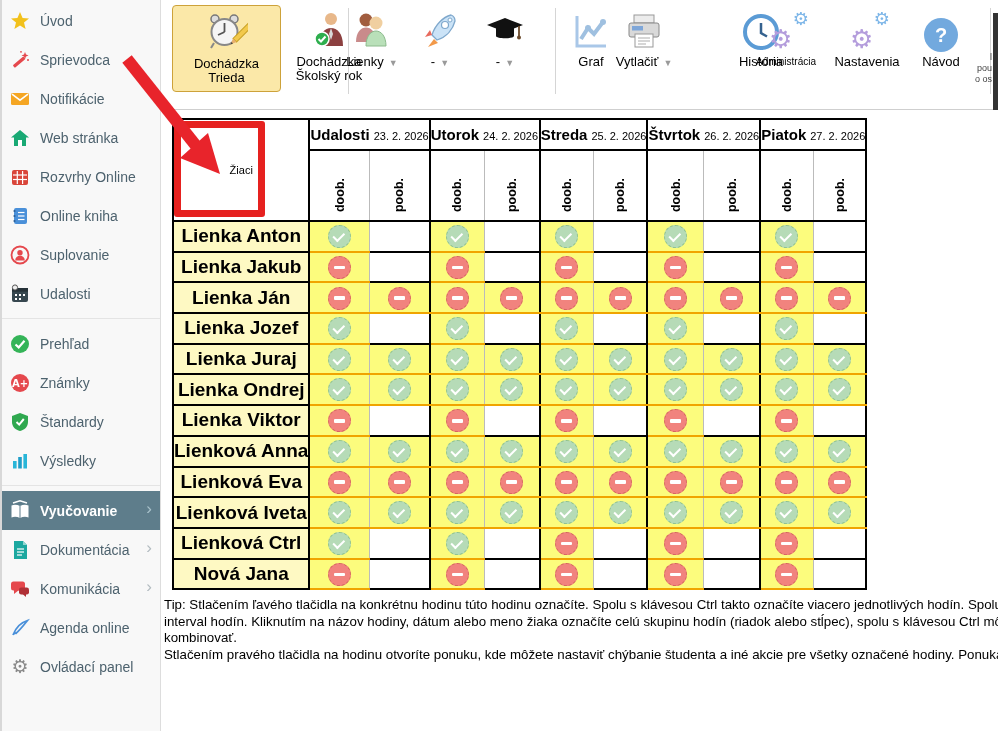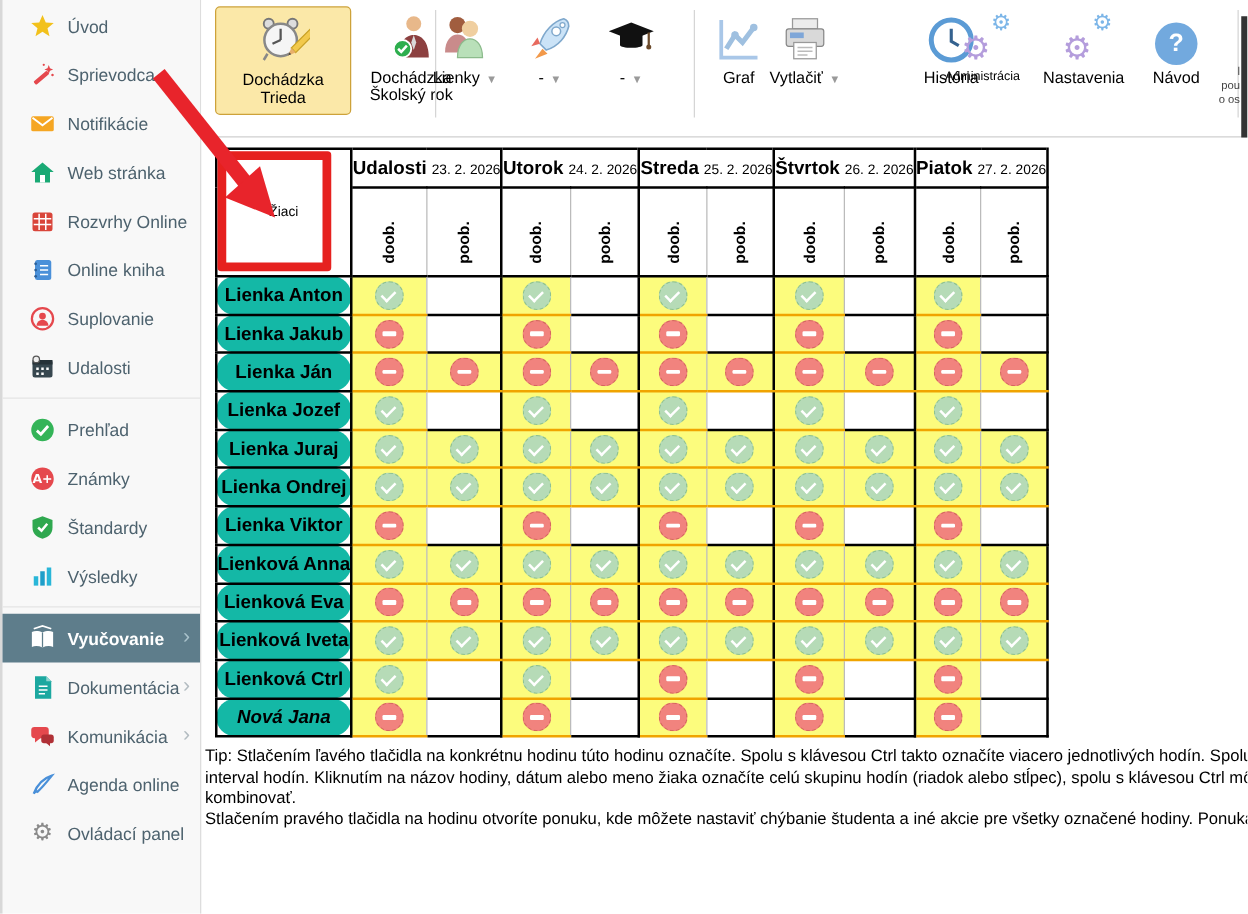--- a/index.html
+++ b/index.html
@@ -2,21 +2,21 @@
 <html><head>
 <meta charset="utf-8">
 <style>
   html,body{margin:0;padding:0;}
   body{width:998px;height:731px;overflow:hidden;position:relative;background:#fff;
        font-family:"Liberation Sans",sans-serif;color:#000;}
 
   
   .sidebar{position:absolute;left:0;top:0;width:161px;height:731px;background:#f8f8f8;
            border-left:2px solid #d8d8d8;border-right:1px solid #ddd;box-sizing:border-box;}
-  .side-item{height:39px;display:flex;align-items:center;padding-left:21px;cursor:pointer;position:relative;}
+  .side-item{height:39px;display:flex;align-items:center;padding-left:7px;cursor:pointer;position:relative;}
   .side-item .sicon{width:22px;height:22px;display:flex;align-items:center;justify-content:center;margin-right:9px;flex:0 0 22px;}
   .side-item .slabel{font-size:14px;color:#4d626e;white-space:nowrap;}
   .side-item.selected{background:#5e7d8b;}
   .side-item.selected .slabel{color:#fff;font-weight:bold;}
   .side-item .chev{position:absolute;right:8px;top:50%;transform:translateY(-58%);font-size:17px;color:#b3bcc1;}
   .side-item.selected .chev{color:#a9c2cb;}
   .side-sep{height:1px;background:#e4e4e4;margin:5px 0;}
   .gear-glyph{font-family:"DejaVu Sans",sans-serif;font-size:19px;color:#8a8a8a;line-height:1;}
 
   
@@ -46,27 +46,27 @@
             font-size:11px;font-weight:normal;text-align:center;vertical-align:middle;background:#fff;}
   th.day{height:29px;border-right:2px solid #000;border-bottom:2px solid #000;text-align:left;
          padding-left:6px;white-space:nowrap;background:#fff;font-weight:normal;}
   th.day .dname{font-size:15px;font-weight:bold;}
   th.day .ddate{font-size:11px;margin-left:4px;}
   td.session{height:69px;vertical-align:bottom;text-align:center;border-right:1px solid #bbb;
              border-bottom:2px solid #000;background:#fff;}
   td.session.gend{border-right:2px solid #000;}
   .vlabel{display:inline-block;writing-mode:vertical-rl;transform:rotate(180deg);
           font-size:12.5px;font-weight:bold;padding:4px 0 6px;}
-  td.name{border-right:2px solid #000;border-bottom:2px solid #000;font-size:15px;font-weight:bold;
-          text-align:center;white-space:nowrap;background:#14b8a6;border-radius:15px;}
+  td.name{border-right:2px solid #000;border-bottom:2px solid #000;font-size:19px;font-weight:bold;
+          text-align:center;white-space:nowrap;background:#fef9c3;}
   td.cell{height:28.7px;border-right:1px solid #bbb;border-bottom:2px solid #000;
           text-align:center;vertical-align:middle;background:#fff;}
   td.cell.gend{border-right:2px solid #000;}
   td.cell.present,td.cell.absent{background:#fcfc7d;border-bottom-color:#f0a400;}
-  tbody tr:last-child td{border-bottom-color:#000;font-style:italic;}
+  tbody tr:last-child td{border-bottom-color:#000;}
   .mark{display:inline-flex;align-items:center;justify-content:center;width:21px;height:21px;border-radius:50%;}
   .mark.present{background:#b6dbb7;border:1px dashed #8fc291;}
   .mark.absent{background:#f1837e;border:1px dashed #d5675f;}
   .mark.present i{display:block;width:9px;height:5px;border-left:2px solid #fff;border-bottom:2px solid #fff;
                   transform:rotate(-45deg) translate(0,-1px);}
   .mark.absent i{display:block;width:11px;height:3.5px;background:#fff;border-radius:1px;}
 
   
   .tip{position:absolute;left:164px;top:597px;width:834px;font-size:13.3px;line-height:16.5px;}
   .tip div{white-space:nowrap;overflow:hidden;}

